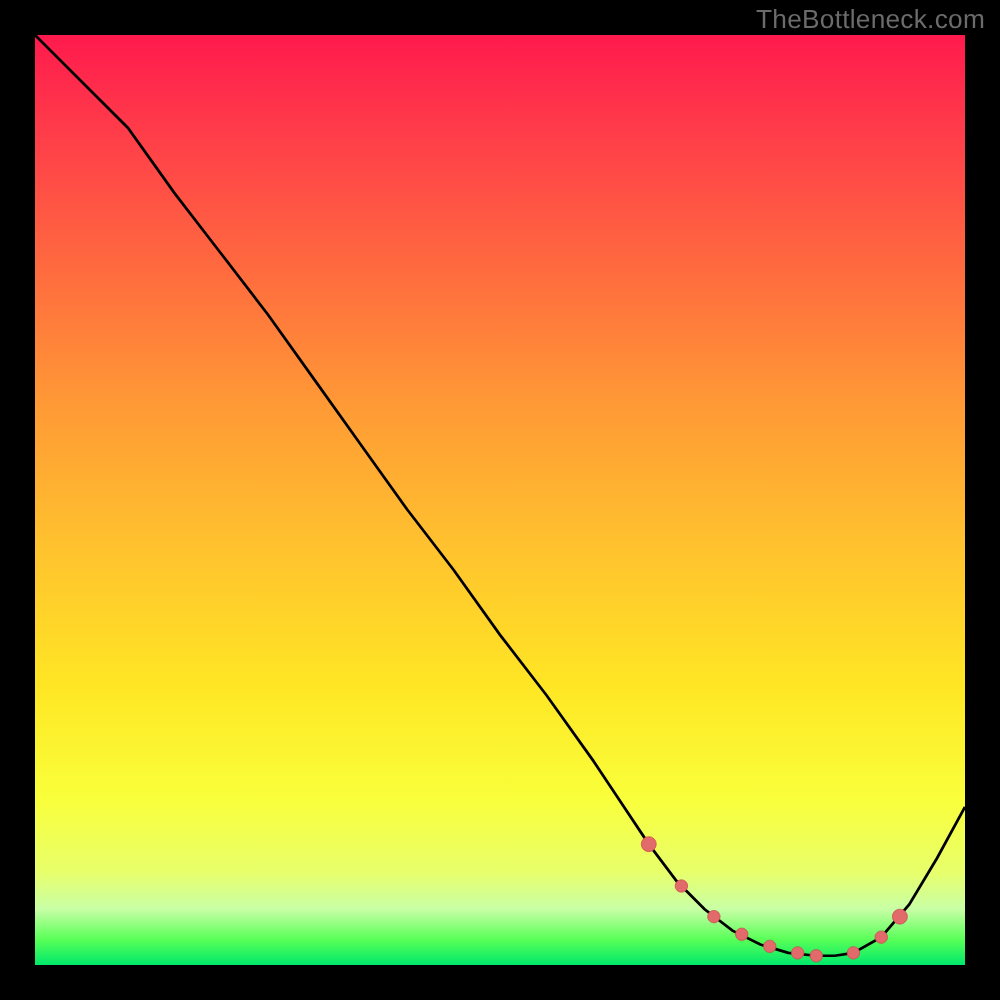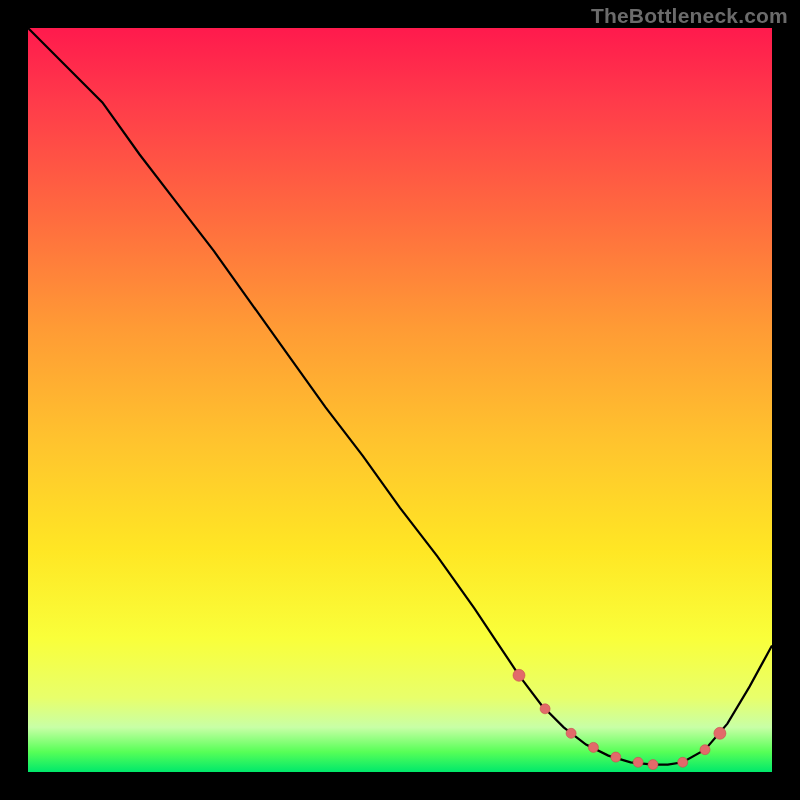--- a/index.html
+++ b/index.html
@@ -41,21 +41,21 @@
       #00e86b 100%
     );
   }
   .watermark {
     position: absolute;
     top: 4px;
     right: 12px;
     color: #6b6b6b;
     font-size: 21px;
     letter-spacing: 0.2px;
-    font-weight: 700;
+    font-weight: 400;
   }
   svg.curve {
     position: absolute;
     inset: 0;
   }
   .dot {
     fill: #e26a6a;
     stroke: #c94d4d;
     stroke-width: 0.6;
   }

